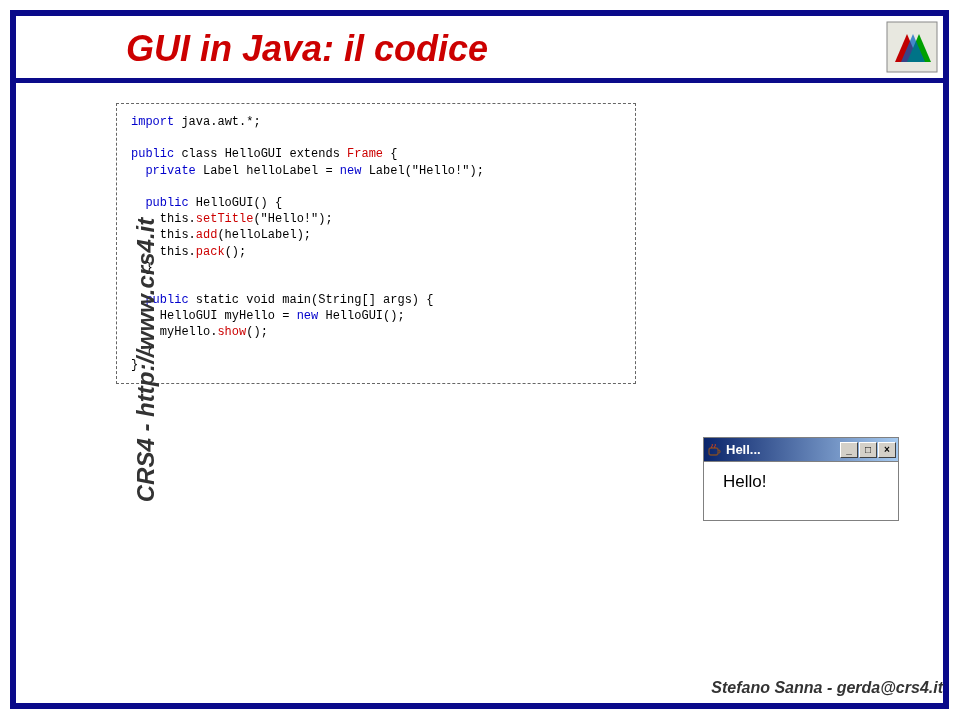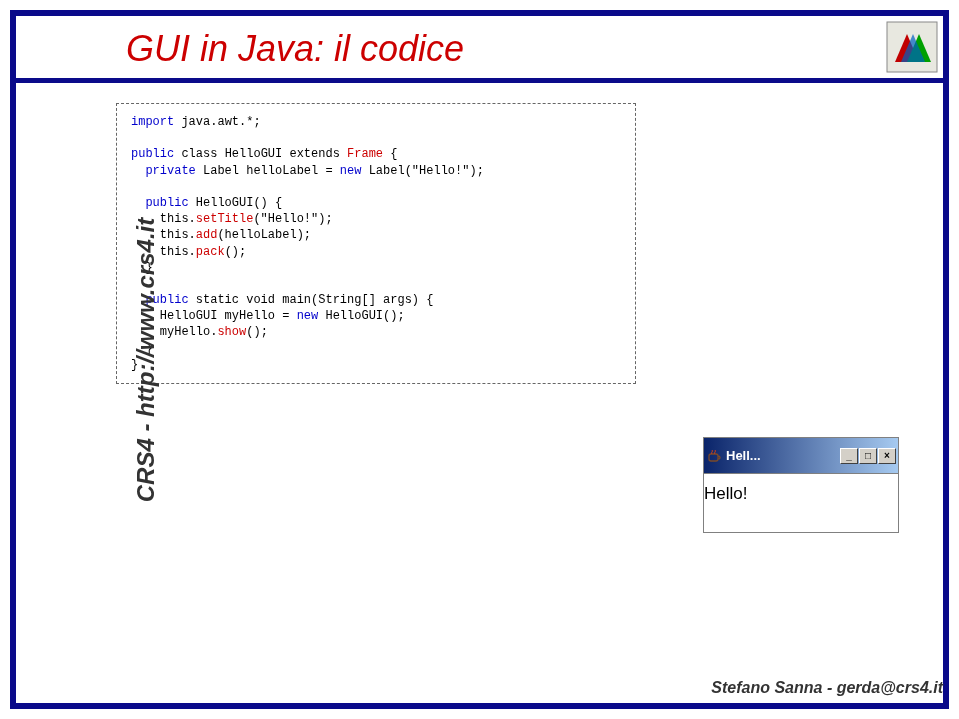--- a/index.html
+++ b/index.html
@@ -21,21 +21,21 @@
     background: #fff;
   }
   .title-bar {
     padding: 12px 20px 8px 110px;
     border-bottom: 5px solid #0a0a8a;
     position: relative;
   }
   .title-text {
     color: #cc0000;
     font-size: 36px;
-    font-weight: normal;
+    font-weight: bold;
     font-style: italic;
     font-family: Verdana, sans-serif;
   }
   .content {
     padding: 20px 20px 20px 100px;
     position: relative;
   }
   .bullet-text {
     font-size: 26px;
     font-family: Verdana, sans-serif;
@@ -93,21 +93,21 @@
     height: 58px;
   }
   .window-demo {
     position: absolute;
     top: 354px;
     right: 44px;
     width: 196px;
     font-family: Tahoma, Arial, sans-serif;
   }
   .win-titlebar {
-    height: 36px;
+    height: 24px;
     background: linear-gradient(to right, #0a246a, #a6caf0);
     display: flex;
     align-items: center;
     padding: 0 2px;
     border: 1px solid #808080;
     border-bottom: none;
   }
   .win-coffee {
     width: 16px;
     height: 16px;
@@ -139,21 +139,21 @@
     font-family: Arial;
     display: flex;
     align-items: center;
     justify-content: center;
     color: #000;
     font-weight: bold;
   }
   .win-body {
     background: #fff;
     border: 1px solid #808080;
-    padding: 10px 8px 28px 0;
+    padding: 10px 8px 28px 19px;
     font-size: 17px;
   }
 </style>
 </head>
 <body>
 
 <div class="slide-frame">
 
   <div class="logo">
     <svg viewBox="0 0 58 58">

